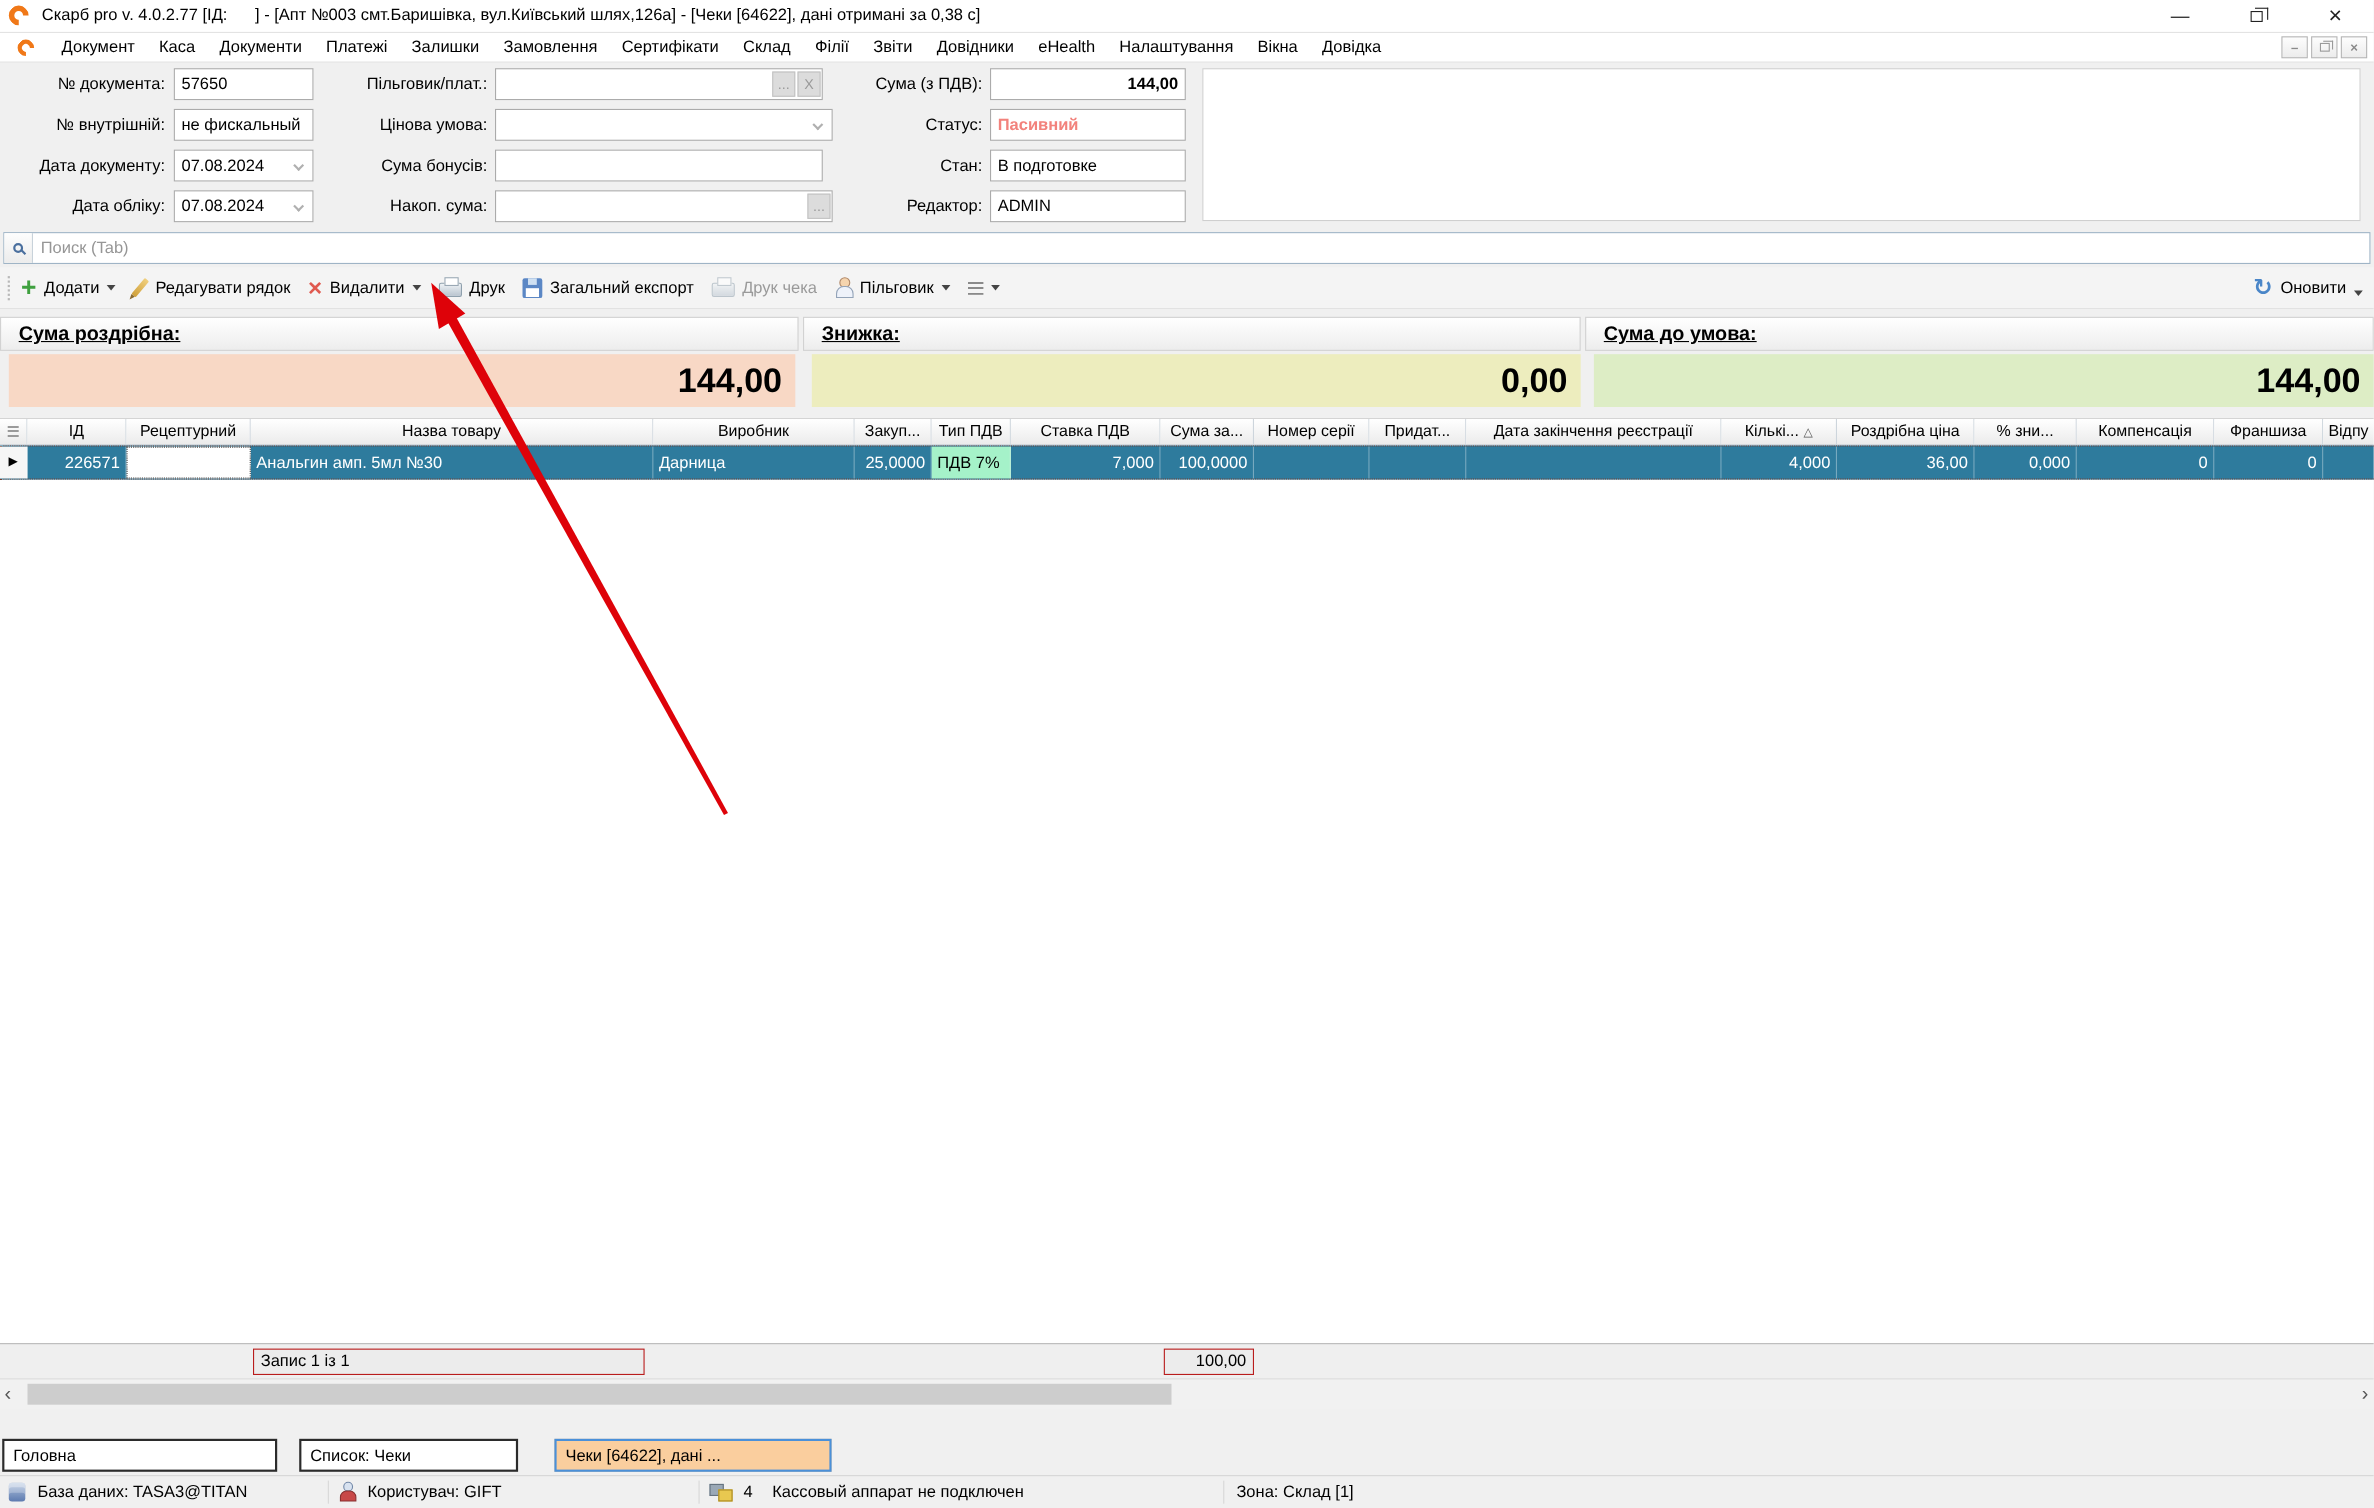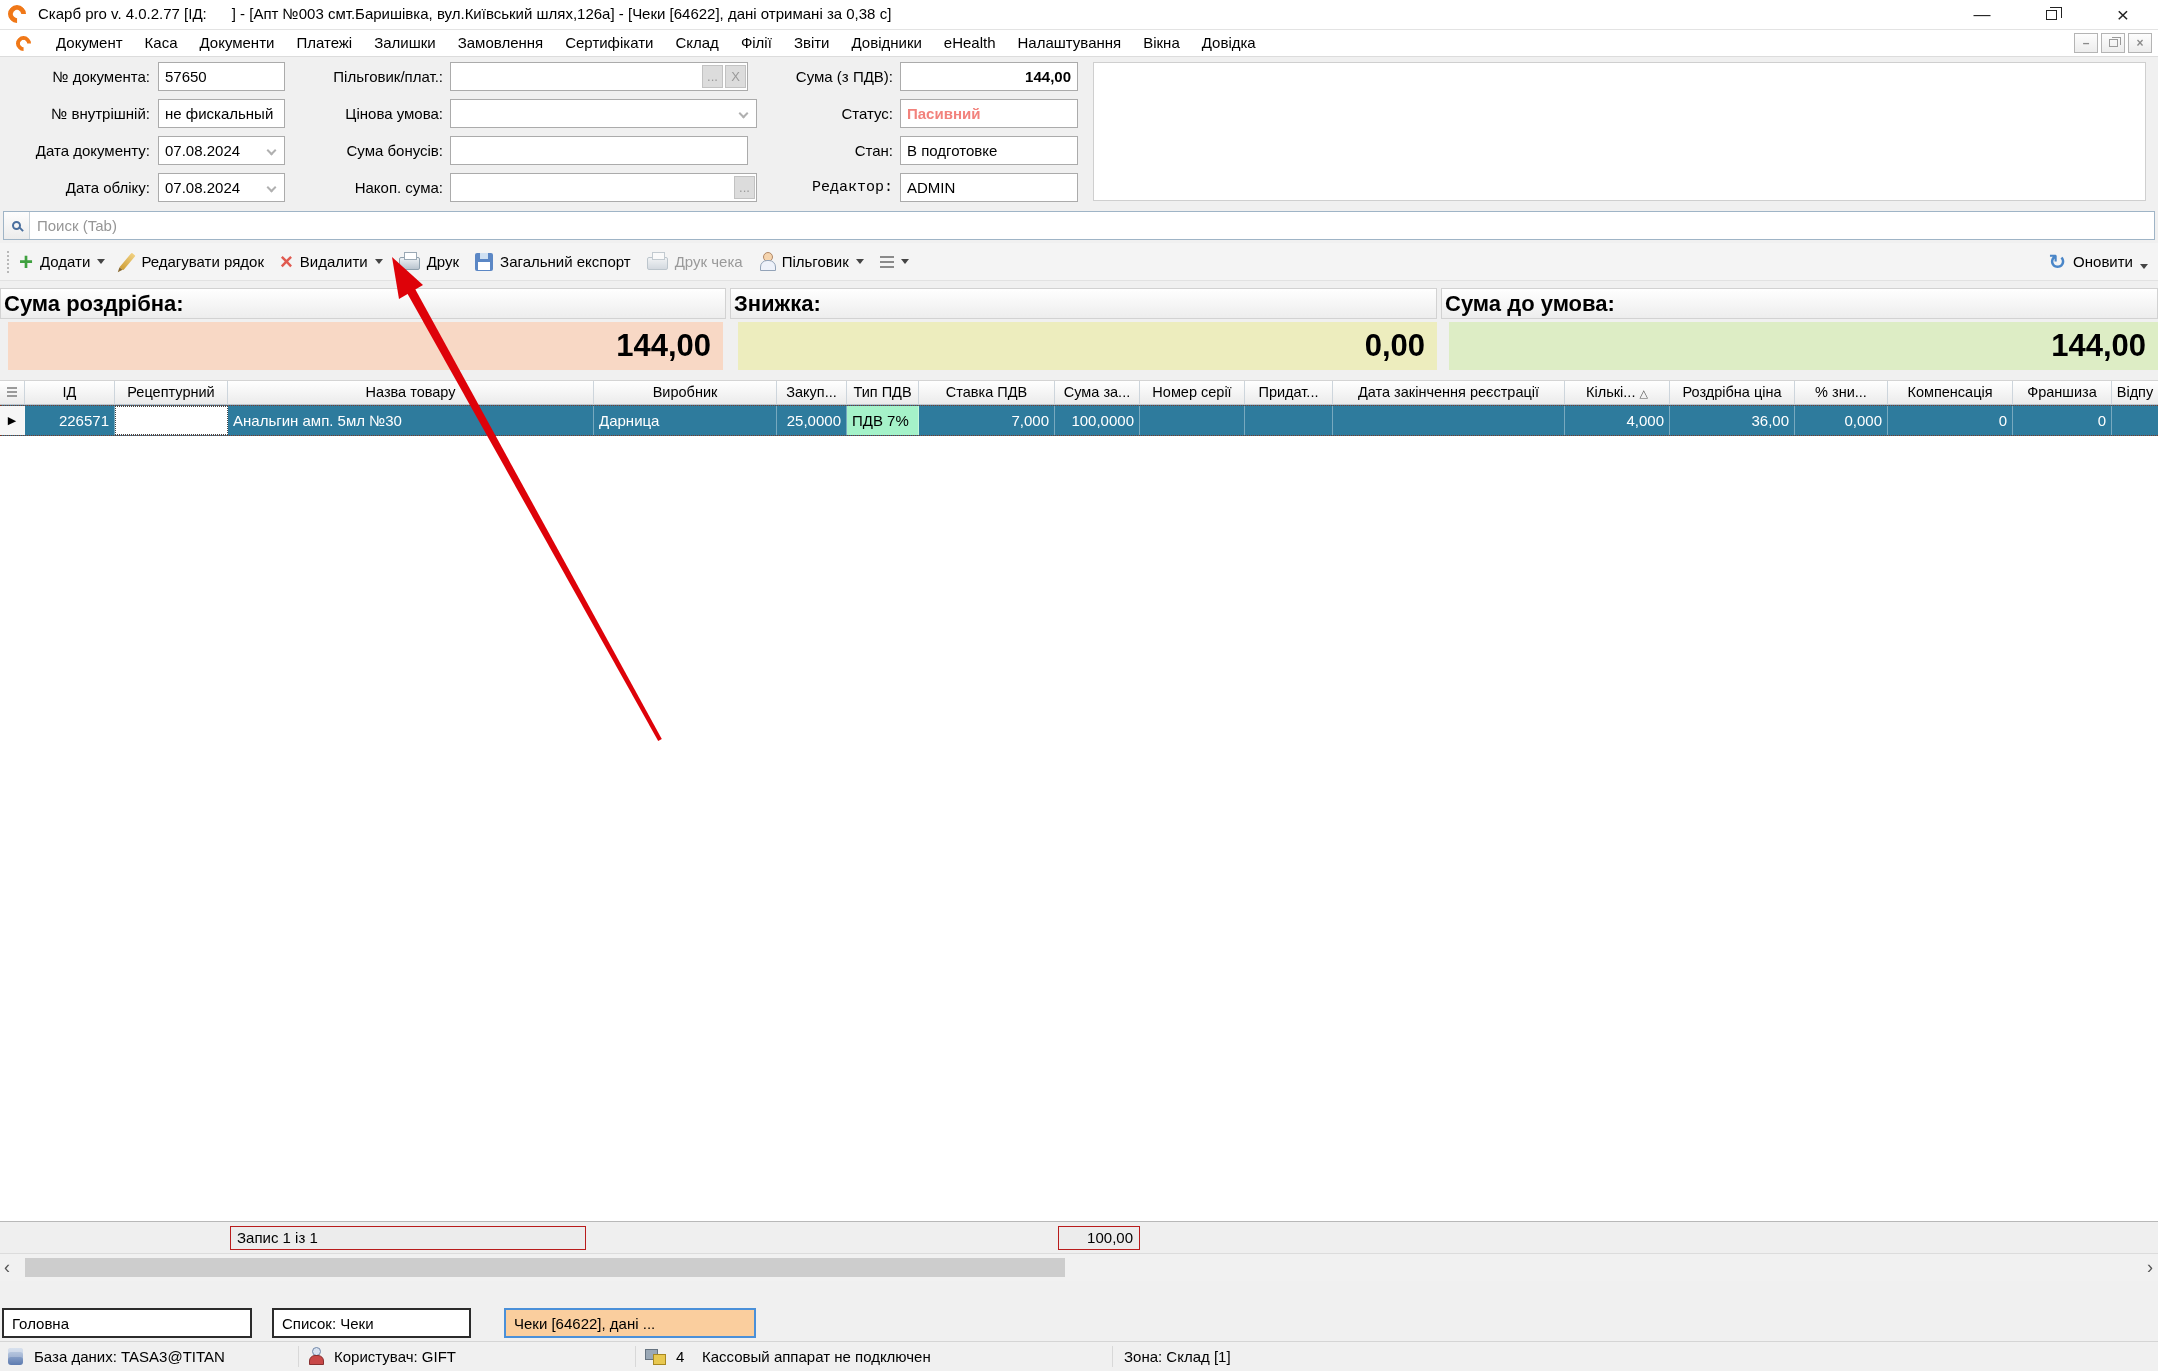--- a/index.html
+++ b/index.html
@@ -61,21 +61,21 @@
   .icon-floppy::after { content:''; position:absolute; left:3px; bottom:1px; width:12px; height:8px; background:#fff; }
   .icon-person { width:16px; height:19px; position:relative; }
   .icon-person::before { content:''; position:absolute; top:0; left:4px; width:8px; height:8px; border-radius:50%; background:#f5d4ae; border:1px solid #b08868; }
   .icon-person::after { content:''; position:absolute; bottom:0; left:1px; width:14px; height:9px; border-radius:7px 7px 0 0; background:#eef2fa; border:1px solid #93a3b8; }
   .icon-list { width:14px; height:12px; background:repeating-linear-gradient(#8a8a8a 0 2px, transparent 2px 5px); }
   .icon-refresh { color:#4a86c8; font-size:21px; font-weight:bold; line-height:20px; }
   .tb-right { margin-left:auto; margin-right:10px; display:flex; align-items:center; gap:7px; }
 
   
   .summary { left:0; top:281px; width:2158px; height:95px; background:#f0f0f0; }
-  .s-head { position:absolute; top:7px; height:31px; line-height:29px; font-weight:bold; font-size:22px; padding-left:3px; background:linear-gradient(#ffffff,#ededed); border:1px solid #d2d2d2; }
+  .s-head { position:absolute; top:7px; height:31px; line-height:29px; font-weight:bold; font-size:18px; padding-left:16px; background:linear-gradient(#ffffff,#ededed); border:1px solid #d2d2d2;text-decoration:underline; }
   .s-val { position:absolute; top:41px; height:48px; line-height:48px; font-size:31px; font-weight:bold; text-align:right; padding-right:12px; }
 
   
   .grid { left:0; top:380px; width:2158px; height:841px; background:#fff; border-top:1px solid #d4d4d4; }
   .thead, .trow { position:absolute; left:0; width:2158px; display:flex; }
   .thead { top:0; height:24px; }
   .th { height:24px; line-height:23px; background:linear-gradient(#ffffff,#ebebeb); border-right:1px solid #cdd5dc; border-bottom:1px solid #bcc4cc; text-align:center; font-size:14.5px; white-space:nowrap; overflow:hidden; }
   .trow { top:24px; height:31px; background:#2e7b9d; border-top:1px dotted #7a3b2a; border-bottom:1px dotted #7a3b2a; color:#fff; }
   .td { height:29px; line-height:29px; border-right:1px solid rgba(255,255,255,0.35); padding:0 5px; white-space:nowrap; overflow:hidden; font-size:15px; }
   .c0{width:25px;flex:none} .c1{width:90px;flex:none} .c2{width:113px;flex:none} .c3{width:366px;flex:none}
@@ -191,21 +191,21 @@
     <div class="finput" style="left:450px;top:116px;width:307px;"><span></span>
       <span class="mini-btn" style="right:1px;">...</span>
     </div>
 
     <div class="flabel" style="left:765px;top:5px;width:128px;">Сума (з ПДВ):</div>
     <div class="finput bold-right" style="left:900px;top:5px;width:178px;">144,00</div>
     <div class="flabel" style="left:765px;top:42px;width:128px;">Статус:</div>
     <div class="finput" style="left:900px;top:42px;width:178px;"><span class="status-val">Пасивний</span></div>
     <div class="flabel" style="left:765px;top:79px;width:128px;">Стан:</div>
     <div class="finput" style="left:900px;top:79px;width:178px;">В подготовке</div>
-    <div class="flabel" style="left:765px;top:116px;width:128px;font-family:Liberation Mono, monospace;">Редактор:</div>
+    <div class="flabel" style="left:765px;top:116px;width:128px;">Редактор:</div>
     <div class="finput" style="left:900px;top:116px;width:178px;">ADMIN</div>
 
     <div class="notes-box"></div>
   </div>
 
   <div class="abs searchwrap">
     <div class="searchbox">
       <div class="search-iconbox">
           <div class="mag"></div>
         </div>

